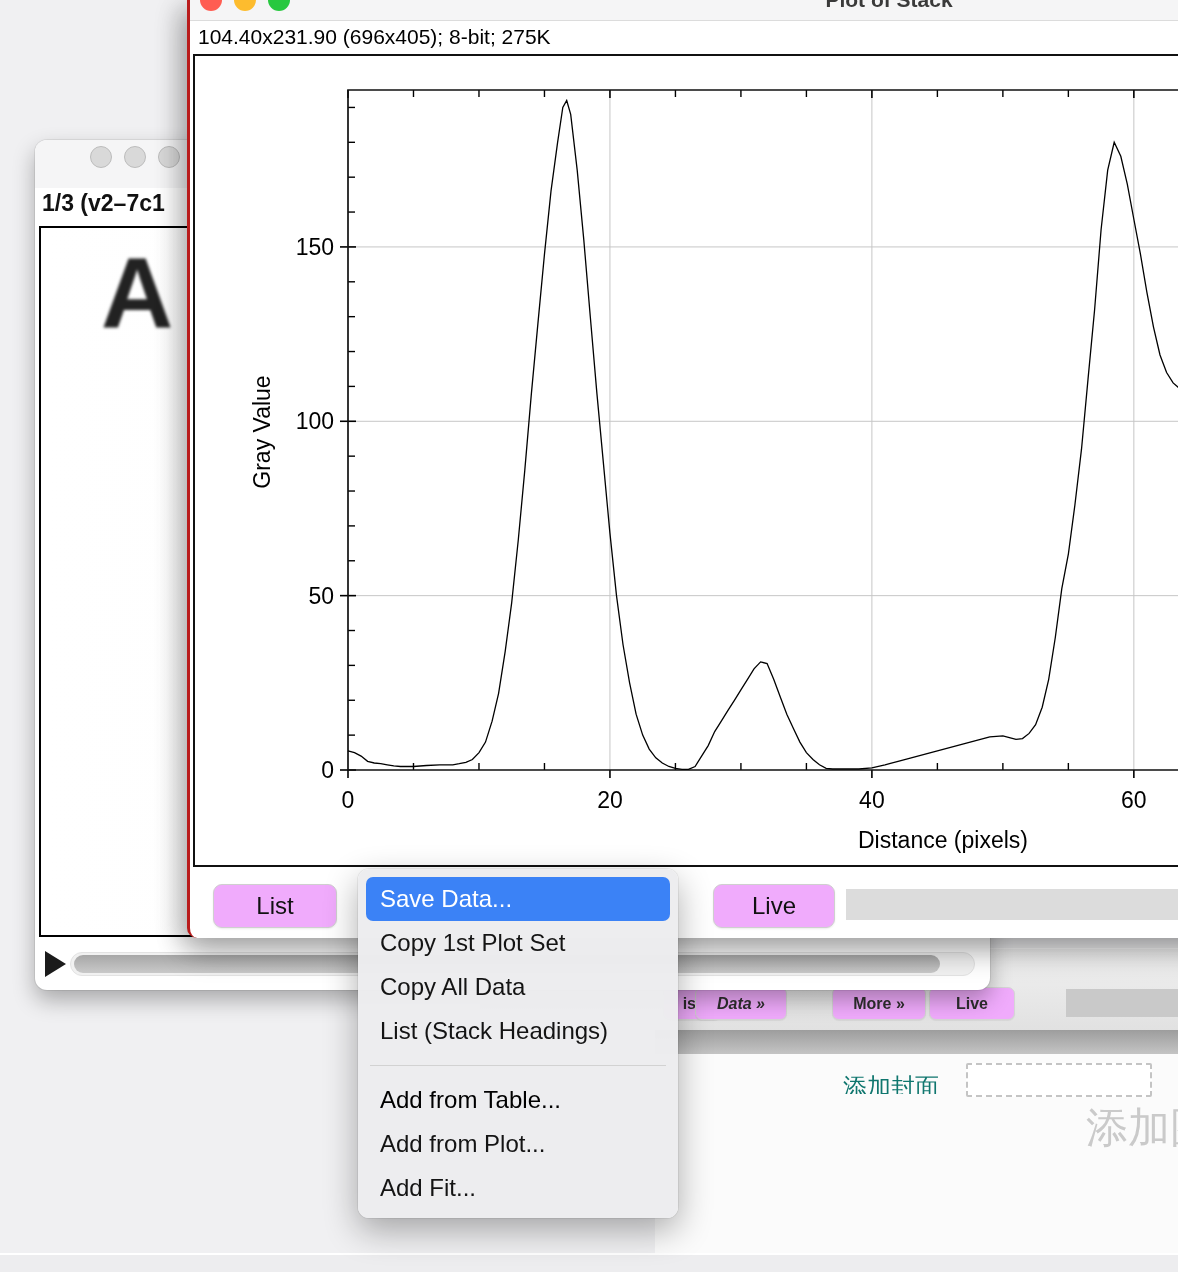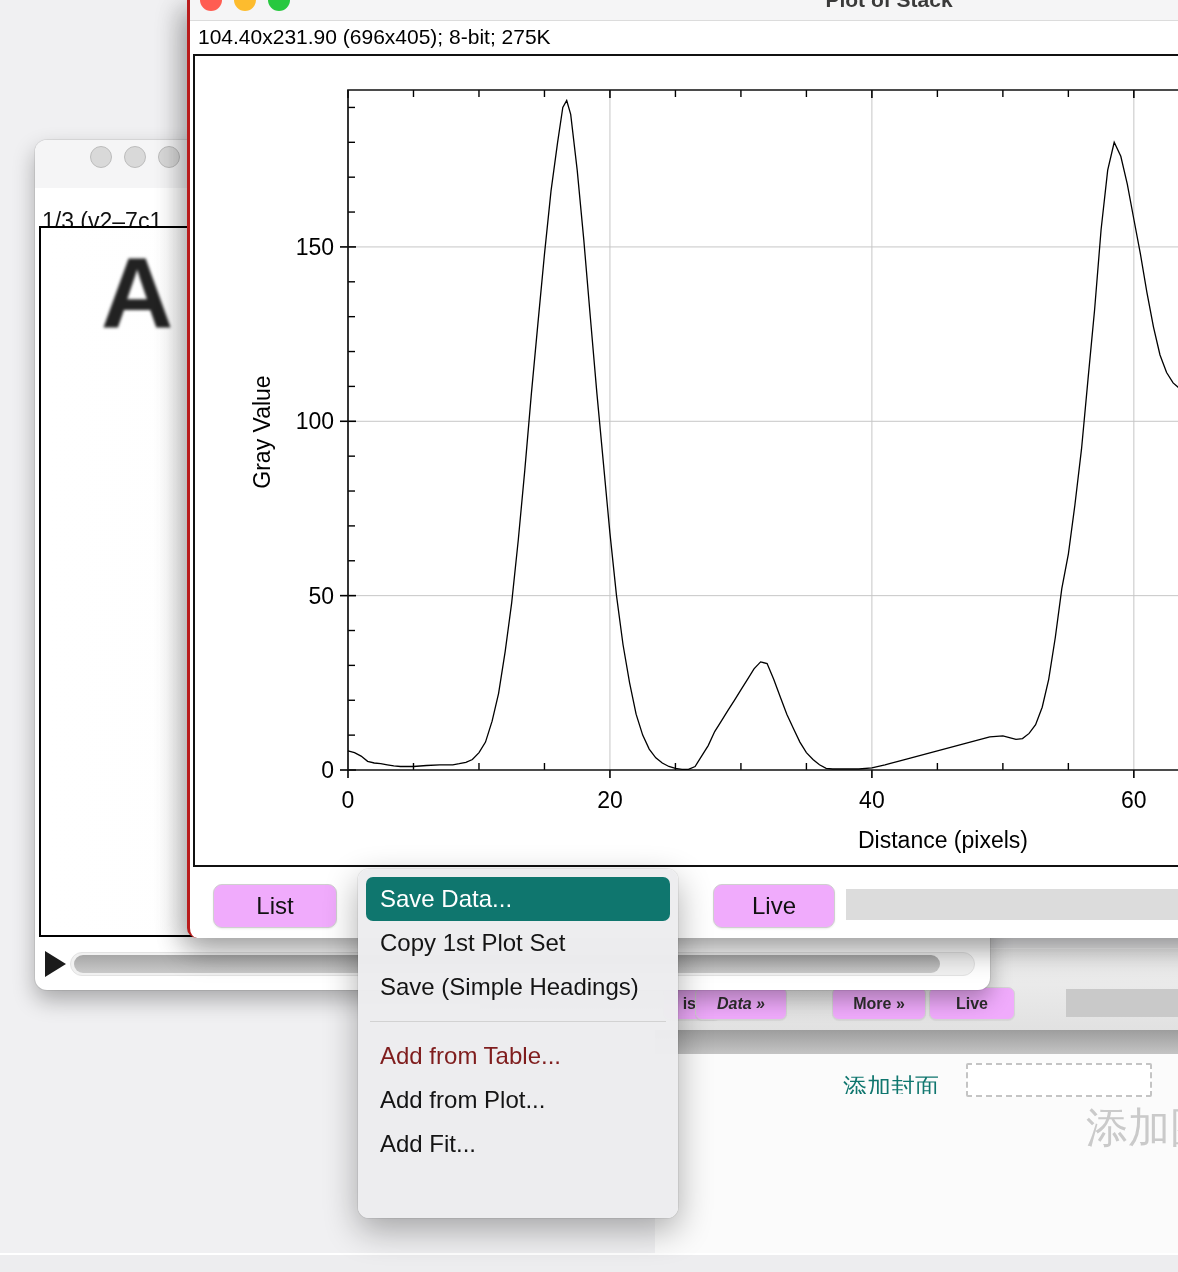--- a/index.html
+++ b/index.html
@@ -26,21 +26,21 @@
          background:#f0abfc;border:1px solid #d5d5d5;border-radius:7px;
          font-size:16px;font-weight:600;color:#2e2e2e;box-shadow:0 1px 1px rgba(0,0,0,.06);}
   .bg-slider{left:1066px;top:989px;width:112px;height:28px;background:#c9c9c9;}
 
   
   .stack-win{left:35px;top:140px;width:955px;height:850px;background:#ffffff;border-radius:12px;
              box-shadow:0 10px 22px rgba(0,0,0,.30),0 0 0 1px rgba(0,0,0,.07);}
   .stack-titlebar{left:0;top:0;width:100%;height:48px;background:#f5f5f6;border-radius:12px 12px 0 0;}
   .tl{position:absolute;width:22px;height:22px;border-radius:50%;}
   .tl-gray{background:#d9d9d9;border:1px solid #bcbcbc;box-sizing:border-box;}
-  .stack-title{left:7px;top:68px;font-size:23px;color:#111;white-space:nowrap;}
+  .stack-title{left:7px;top:50px;font-size:23px;color:#111;white-space:nowrap;font-weight:bold;}
   .stack-img{left:4px;top:86px;width:946px;height:707px;border:2px solid #000;
              background:linear-gradient(90deg,#ffffff 0%,#fdfdfd 70%,#f2f2f2 100%);overflow:hidden;}
   .stack-letter{left:60px;top:8px;font-size:100px;font-weight:700;color:#222;filter:blur(1.4px);}
   .play-tri{left:10px;top:811px;width:0;height:0;border-left:21px solid #1b1b1b;
             border-top:13px solid transparent;border-bottom:13px solid transparent;}
   .scroll-track{left:35px;top:812px;width:905px;height:24px;border-radius:12px;background:#f1f1f1;
                 border:1px solid #e3e3e3;box-sizing:border-box;}
   .scroll-bar{left:39px;top:815px;width:866px;height:18px;border-radius:9px;
               background:linear-gradient(180deg,#a7a7a7,#c9c9c9);}
 
@@ -60,21 +60,21 @@
           box-shadow:0 1px 2px rgba(0,0,0,.08);}
   .pw-slider{left:656px;top:889px;width:335px;height:31px;background:#dcdcdc;}
 
   
   .menu{left:358px;top:869px;width:320px;height:349px;background:rgba(237,237,239,.98);
         border-radius:11px;box-shadow:0 12px 34px rgba(0,0,0,.32),0 0 0 1px rgba(0,0,0,.06);
         padding-top:8px;box-sizing:border-box;z-index:50;}
   .menu-item{height:44px;display:flex;align-items:center;padding-left:22px;
              font-size:24px;color:#141414;}
   .menu-item.highlight{margin:0 8px;padding-left:14px;border-radius:7px;color:#ffffff;}
-  .menu-item.disabled{color:#7f1d1d;}
+  .menu-item.disabled{color:#000000;}
   .menu-sep{height:1px;background:#d2d2d2;margin:12px 12px;}
 
   svg text{font-family:"Liberation Sans","DejaVu Sans",sans-serif;}
 </style>
 </head>
 <body>
 
 <div class="abs white-panel"></div>
 <div class="abs add-cover">添加封面</div>
 <div class="abs dash-box"></div>
@@ -184,20 +184,21 @@
         <text x="750" y="794" font-size="23" fill="#000" text-anchor="middle">Distance (pixels)</text>
         <text x="77" y="378" font-size="23" fill="#000" text-anchor="middle" transform="rotate(-90 77 378)">Gray Value</text>
         <polyline points="155.0,696.8 161.5,698.6 168.1,702.1 174.6,707.3 181.2,709.0 187.7,709.7 194.3,710.8 200.8,711.8 207.4,712.5 220.5,712.5 233.6,711.5 246.7,710.8 259.8,710.8 266.3,709.7 272.9,708.3 279.4,705.5 286.0,698.6 292.5,688.1 299.1,667.2 305.6,639.3 312.2,597.4 318.7,548.6 325.3,485.8 331.8,416.1 338.4,339.4 344.9,269.6 351.5,199.9 358.0,137.1 364.6,88.3 369.8,53.4 373.7,46.5 377.7,60.4 384.2,116.2 390.8,185.9 397.3,262.7 403.9,339.4 410.4,409.1 416.9,478.9 423.5,541.6 430.0,590.5 436.6,628.8 443.1,660.2 449.7,681.1 456.2,695.1 462.8,703.8 469.3,709.0 475.9,712.5 482.4,714.3 489.0,715.3 495.5,715.3 502.1,712.5 508.6,702.1 515.2,691.6 521.7,677.6 528.3,667.2 534.8,656.7 541.4,646.3 547.9,635.8 554.5,625.3 561.0,614.9 567.6,607.9 574.1,609.6 580.7,625.3 587.2,642.8 593.8,660.2 600.3,674.2 606.9,688.1 613.4,698.6 620.0,705.5 626.5,710.8 633.1,714.3 639.6,715.0 652.7,715.0 665.8,715.0 678.9,713.9 692.0,710.8 705.1,707.3 718.2,703.8 731.3,700.3 744.4,696.8 757.5,693.3 770.6,689.8 783.7,686.4 796.8,682.9 809.9,681.8 816.4,683.6 823.0,685.3 829.5,684.6 836.1,679.4 842.6,670.7 849.2,653.2 855.7,625.3 862.3,583.5 868.8,534.7 875.4,499.8 881.9,451.0 888.5,395.2 895.0,325.4 901.6,255.7 908.1,175.5 914.7,116.2 921.2,88.3 927.8,102.3 934.3,130.2 940.8,165.0 947.4,199.9 953.9,238.3 960.5,273.1 967.0,301.0 973.6,318.5 980.1,328.9 988.0,335.9" fill="none" stroke="#000000" stroke-width="1.3"></polyline>
       </svg></div>
   <div class="pw-btn" style="left:23px;top:884px;width:122px;">List</div>
   <div class="pw-btn" style="left:523px;top:884px;width:120px;">Live</div>
   <div class="abs pw-slider"></div>
 </div>
 
 <div class="abs menu" id="menu">
-    <div class="menu-item highlight" style="background: #0f766e;">Save Data...</div>
+    <div class="menu-item highlight" style="background: #3b82f6;">Save Data...</div>
     <div class="menu-item">Copy 1st Plot Set</div>
-    <div class="menu-item">Save (Simple Headings)</div>
+    <div class="menu-item">Copy All Data</div>
+    <div class="menu-item">List (Stack Headings)</div>
     <div class="menu-sep"></div>
     <div class="menu-item disabled">Add from Table...</div>
     <div class="menu-item">Add from Plot...</div>
     <div class="menu-item">Add Fit...</div>
   </div>
 
 </body></html>

